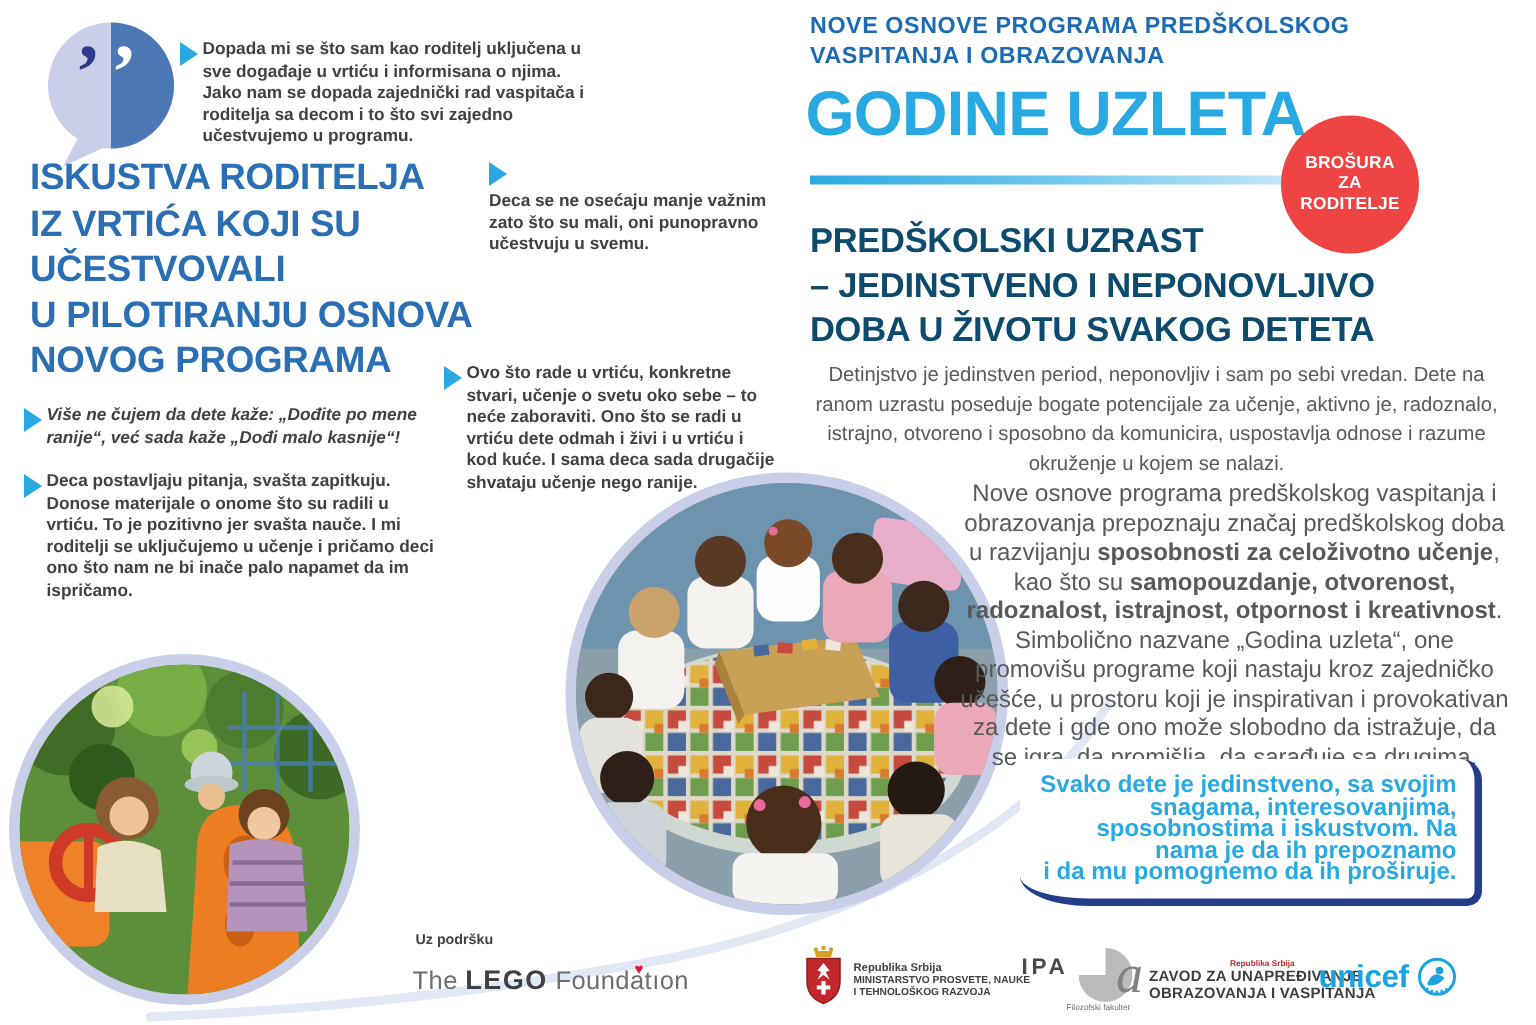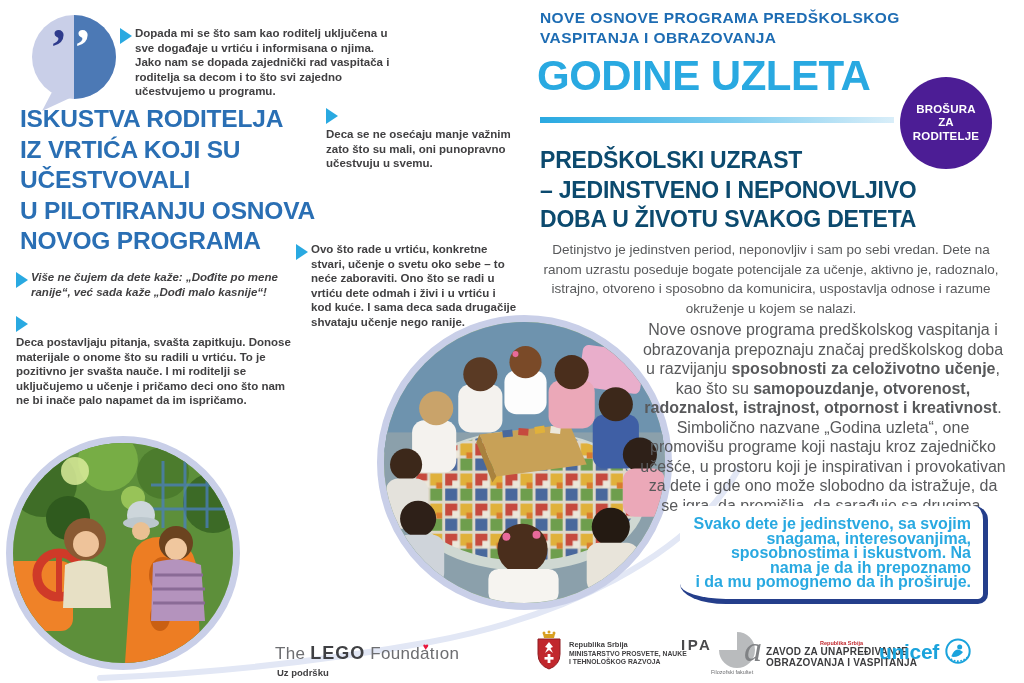--- a/index.html
+++ b/index.html
@@ -26,21 +26,21 @@
   }
   .qtext { font-size:11.5px; font-weight:700; line-height:14.6px; color:#414042; }
 
   .quote-top   { left:120px; top:26px;  width:282px; }
   .left-h {
     left:20px; top:104px; width:340px;
     font-size:24.5px; font-weight:700; line-height:30.5px;
     color:#2a6fb4; letter-spacing:-0.2px;
   }
   .lb1 { left:16px; top:270px; width:280px;font-style:italic; }
-  .lb2 { left:16px; top:314px; width:280px;flex-direction:column; }
+  .lb2 { left:16px; top:314px; width:280px; }
   .mb1 { left:326px; top:106px; width:196px;flex-direction:column; }
   .mb2 { left:296px; top:242px; width:222px; }
 
   
   .photo-ring {
     border-radius:50%;
     border:7px solid #c9cfe8;
     overflow:hidden;
     background:#9db88a;
   }
@@ -57,22 +57,22 @@
   .gtitle {
     left:537px; top:52px;
     font-size:42px; font-weight:700; letter-spacing:-0.5px;
     color:#29a9e1;
   }
   .grad-bar {
     left:540px; top:117px; width:354px; height:6px;
     background:linear-gradient(90deg,#29a9e1 0%, #7fcdef 55%, #d9eef9 100%);
   }
   .badge {
-    left:900px; top:77px; width:92px; height:92px;
-    background:#4c1d95; border-radius:50%;
+    left:854px; top:77px; width:92px; height:92px;
+    background:#ef4444; border-radius:50%;
     display:flex; align-items:center; justify-content:center;
     text-align:center; color:#ffffff;
     font-size:11.5px; font-weight:700; line-height:13.5px;
     letter-spacing:0.2px; z-index:3;
   }
   .subtitle {
     left:540px; top:146px; width:470px;
     font-size:23px; font-weight:700; line-height:29.5px;
     color:#0c4a6e; letter-spacing:-0.2px;
   }
@@ -95,21 +95,21 @@
     border-top-right-radius:14px;
     border-bottom-right-radius:10px;
     border-bottom-left-radius:46px 20px;
     color:#29a9e1; font-weight:700;
     font-size:16px; line-height:14.5px;
     text-align:right; z-index:3;
   }
   .decor-arc { left:0; top:430px; width:1024px; height:253px; z-index:0; pointer-events:none; }
 
   
-  .support { left:277px; top:621px; font-size:9.5px; font-weight:700; color:#414042; z-index:2;margin-top:46px; }
+  .support { left:277px; top:621px; font-size:9.5px; font-weight:700; color:#414042; z-index:2; }
   .lego { left:275px; top:643px; font-size:17px; color:#6d6e71; letter-spacing:0.3px; z-index:2; }
   .lego .lg { font-weight:700; color:#3f4043; font-size:18px; letter-spacing:1px;margin-top:20px; }
   .lego-heart { left:423px; top:641px; color:#e8173d; font-size:10px; z-index:3; }
 
   .ministry { left:535px; top:628px; display:flex; gap:6px; align-items:flex-start; z-index:2; }
   .ministry .txt { margin-top:12px; }
   .min-l1 { font-size:7.5px; font-weight:700; color:#414042; }
   .min-l2 { font-size:6.8px; font-weight:700; color:#414042; margin-top:1px; }
 
   .ipa { left:681px; top:632px; width:84px; z-index:2; }

